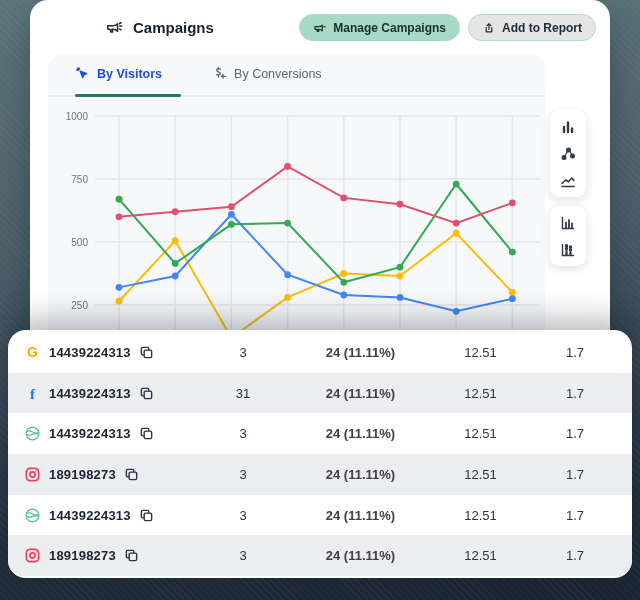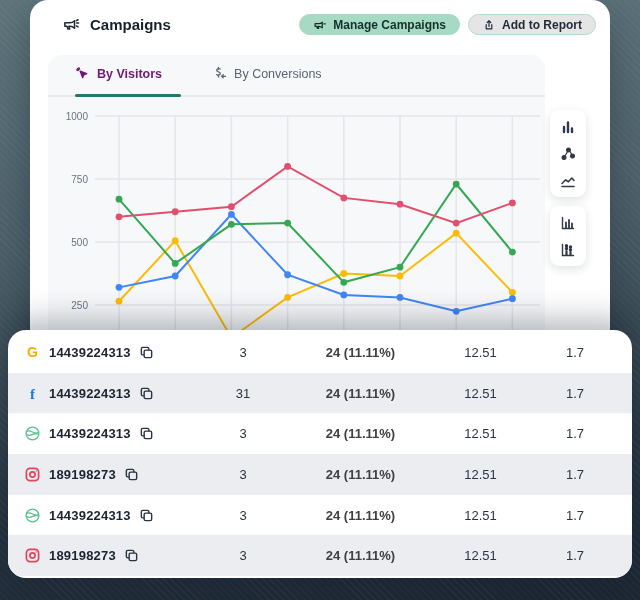--- a/index.html
+++ b/index.html
@@ -8,39 +8,39 @@
 
   .bg { position:absolute; inset:0; width:640px; height:600px;
         background:linear-gradient(175deg,#5e757c 0%,#4b5f68 40%,#2b3845 75%,#1c2633 100%); }
   .bg::after { content:""; position:absolute; inset:0;
         background:repeating-linear-gradient(45deg, rgba(255,255,255,.045) 0 1px, transparent 1px 5px); }
 
   .main-card { position:absolute; left:30px; top:0; width:580px; height:548px;
         background:#ffffff; border-radius:18px; box-shadow:0 14px 34px rgba(10,20,30,.35); }
 
   .card-header { display:flex; justify-content:space-between;
-        padding:14px 14px 0 32px; }
+        padding:14px 14px 0 32px;margin-left:43px; }
   .title-wrap { display:flex; align-items:center; gap:9px; }
   .title-wrap .ttl { font-size:15px; font-weight:bold; color:#17212e; }
   .hdr-icon { width:19px; height:19px; color:#1f2937; }
 
   .hdr-buttons { display:flex; align-items:center; gap:8px; }
-  .pill { display:flex; align-items:center; gap:6px; height:21px; padding:0 13px;
+  .pill { display:flex; align-items:center; gap:6px; height:27px; padding:0 13px;
         border-radius:15px; font-size:12px; font-weight:bold; color:#16302a; cursor:pointer; }
   .pill .p-icon { width:14px; height:14px; }
   .pill-solid { background:#a6dac5; border:1px solid #a6dac5; }
   .pill-outline { background:#e5e5e5; border:1.5px solid #aedcc6; color:#1f2937; }
 
   .panel { position:absolute; left:18px; top:55px; width:497px; height:292px;
         background:#f7f8fa; border-radius:14px; }
   .tabs { position:absolute; left:27px; top:11px; display:flex; gap:50px; }
   .tab { display:flex; align-items:center; gap:7px; font-size:12.5px; color:#5a6472;
         padding-bottom:10px; cursor:pointer; }
   .tab .t-icon { width:15px; height:15px; }
-  .tab.active { color:#701a75; font-weight:bold; }
+  .tab.active { color:#1d4ed8; font-weight:bold; }
   .tab-divider { position:absolute; left:0; top:40px; width:100%; height:2px; background:#e8eaee; }
   .tab-underline { position:absolute; left:27px; top:39px; width:106px; height:3px;
         background:#207a68; border-radius:2px; }
 
   .chart-svg { position:absolute; left:0; top:0; }
   .tick-label { font-size:10px; fill:#6b7280; }
 
   .tools { position:absolute; left:520px; top:110px; width:36px; display:flex;
         flex-direction:column; gap:9px; }
   .tool-group { background:#fff; border-radius:9px; box-shadow:0 3px 10px rgba(30,40,60,.14);

